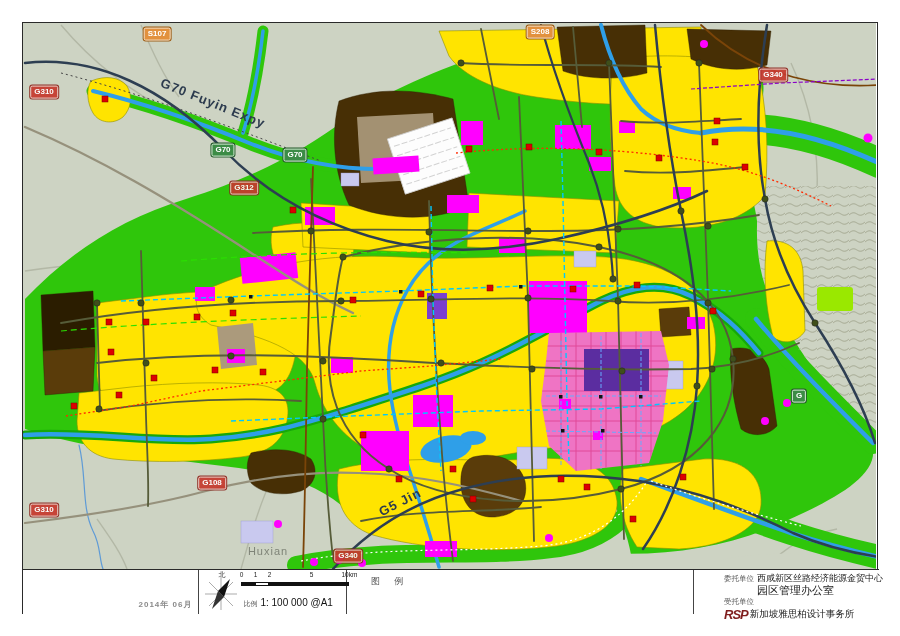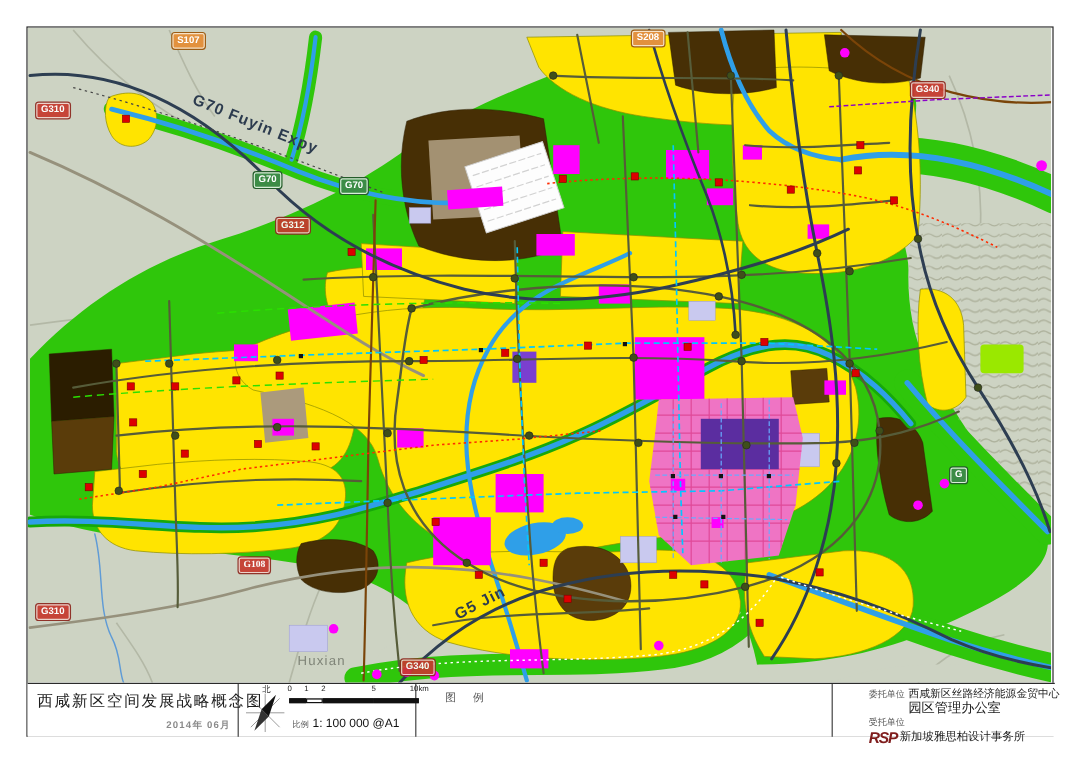--- a/index.html
+++ b/index.html
@@ -389,21 +389,20 @@
             <circle cx="867" cy="137" r="4.5"></circle>
         <circle cx="786" cy="402" r="4"></circle>
             <circle cx="764" cy="420" r="4"></circle>
             <circle cx="703" cy="43" r="4"></circle>
       </g>
     </svg>
     </div>
 
     <div class="titlebar">
       <div class="cell c-title">
-        <div class="map-title">西咸新区空间发展战略概念图</div>
         <div class="map-date">2014年 06月</div>
       </div>
       <div class="cell c-scale">
         <div class="compass">
           <svg width="40" height="44" viewBox="0 0 40 44">
             <g stroke="#888" stroke-width="0.7">
               <line x1="20" y1="8" x2="20" y2="40"></line>
               <line x1="4" y1="24" x2="36" y2="24"></line>
               <line x1="8" y1="12" x2="32" y2="36"></line>
               <line x1="8" y1="36" x2="32" y2="12"></line>
@@ -446,21 +445,21 @@
       </div>
     </div>
   </div>
 
   <div class="overlay" id="overlay">
       <div class="badge provincial" style="left: 157px; top: 34px;">S107</div>
       <div class="badge provincial" style="left: 540px; top: 32px;">S208</div>
       <div class="badge national" style="left: 244px; top: 188px;">G312</div>
       <div class="badge national" style="left: 44px; top: 92px;">G310</div>
       <div class="badge national" style="left: 44px; top: 510px;">G310</div>
-      <div class="badge national" style="left: 212px; top: 471px; font-family: Liberation Serif, serif;">G108</div>
+      <div class="badge national" style="left: 212px; top: 483px;">G108</div>
       <div class="badge national" style="left: 773px; top: 75px;">G340</div>
       <div class="badge national" style="left: 348px; top: 556px;">G340</div>
       <div class="badge expressway" style="left: 223px; top: 150px;">G70</div>
       <div class="badge expressway" style="left: 295px; top: 155px;">G70</div>
       <div class="badge expressway" style="left: 799px; top: 396px;">G</div>
       <div class="road-label" style="left: 213px; top: 103px; transform: translate(-50%, -50%) rotate(22deg);">G70 Fuyin Expy</div>
       <div class="road-label" style="left: 400px; top: 502px; transform: translate(-50%, -50%) rotate(-27deg);">G5 Jin</div>
       <div class="place-label" style="left: 268px; top: 551px;">Huxian</div>
     </div>
 </div>

